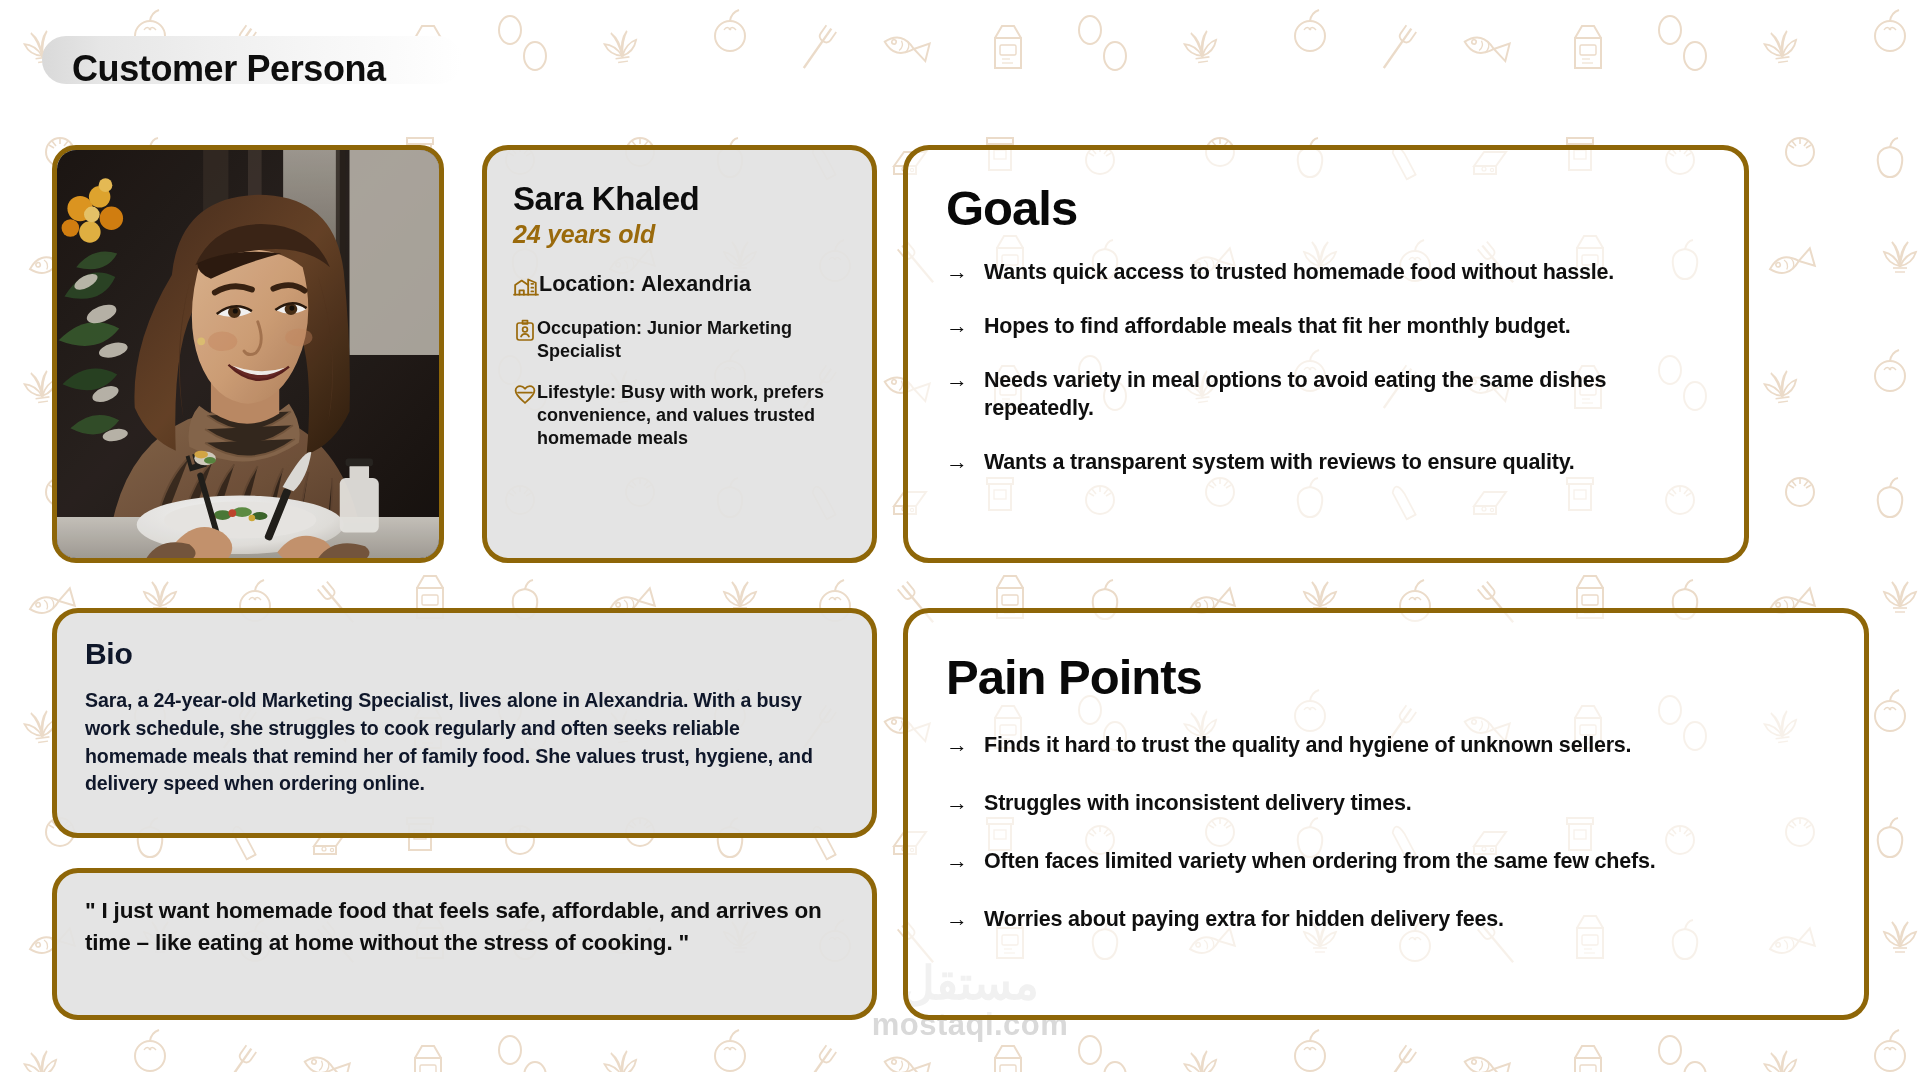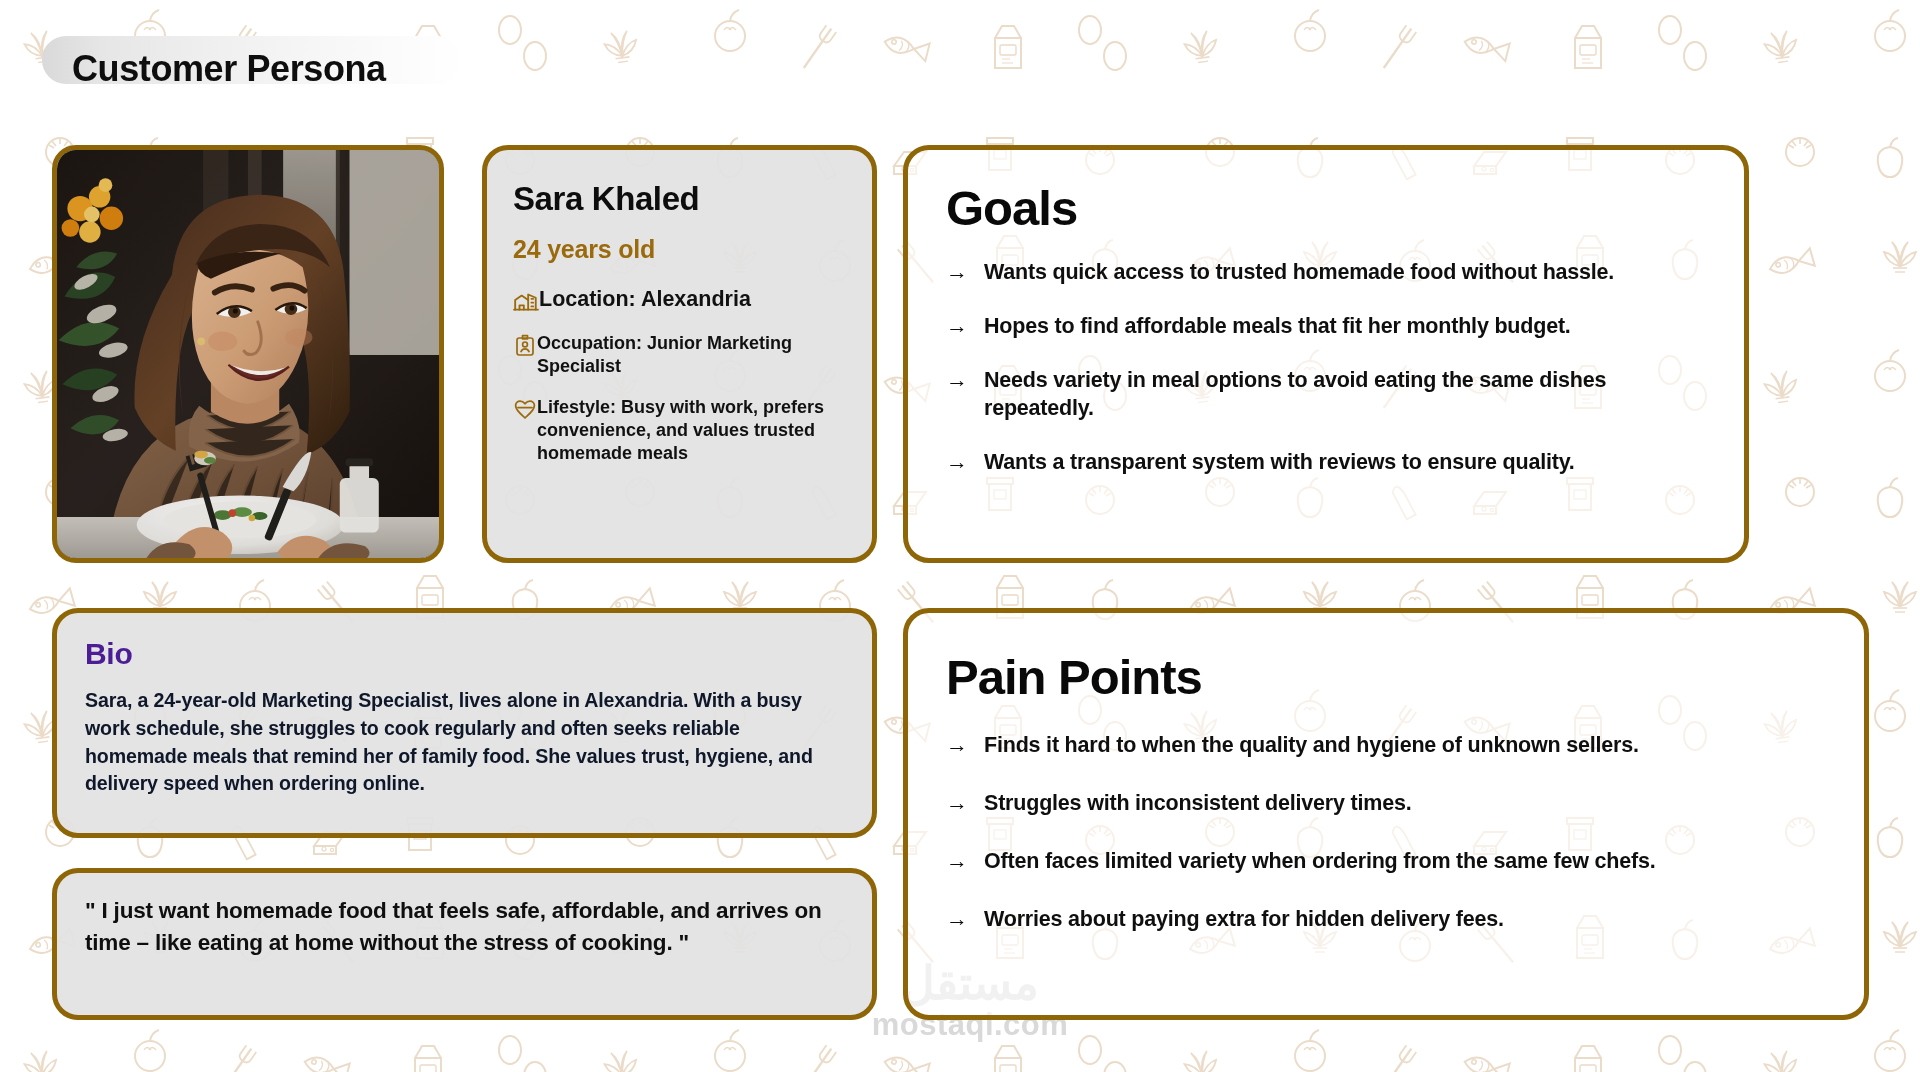--- a/index.html
+++ b/index.html
@@ -85,22 +85,23 @@
     font-size: 33px;
     font-weight: 700;
     color: #0d0d0d;
     letter-spacing: -0.4px;
     line-height: 1.06;
   }
   #persona-age {
     font-size: 25px;
     font-weight: 700;
     color: #9a6a0c;
-    margin-top: 18px;
+    margin-top: 3px;
     letter-spacing: -0.2px;
+    font-style: italic;
   }
   .fact-list { margin-top: 22px; }
   .fact {
     display: flex;
     align-items: flex-start;
     gap: 0;
     margin-bottom: 18px;
   }
   .fact .ico {
     flex: 0 0 24px;
@@ -123,21 +124,21 @@
   #bio-card {
     left: 52px;
     top: 608px;
     width: 825px;
     height: 230px;
     padding: 24px 28px 20px 28px;
   }
   #bio-heading {
     font-size: 30px;
     font-weight: 700;
-    color: #4c1d95;
+    color: #0f172a;
     letter-spacing: -0.3px;
   }
   #bio-body {
     margin-top: 16px;
     font-size: 19.6px;
     font-weight: 700;
     color: #0f172a;
     line-height: 1.42;
     letter-spacing: -0.15px;
   }
@@ -579,21 +580,21 @@
         <span class="btxt">Wants a transparent system with reviews to ensure quality.</span>
       </div>
     </div>
   </div>
 
   <div class="card clear" id="pain-card">
     <div class="section-heading">Pain Points</div>
     <div class="bullets">
       <div class="bullet">
         <span class="arrow">→</span>
-        <span class="btxt">Finds it hard to when the quality and hygiene of unknown sellers.</span>
+        <span class="btxt">Finds it hard to trust the quality and hygiene of unknown sellers.</span>
       </div>
       <div class="bullet">
         <span class="arrow">→</span>
         <span class="btxt">Struggles with inconsistent delivery times.</span>
       </div>
       <div class="bullet">
         <span class="arrow">→</span>
         <span class="btxt">Often faces limited variety when ordering from the same few chefs.</span>
       </div>
       <div class="bullet">

